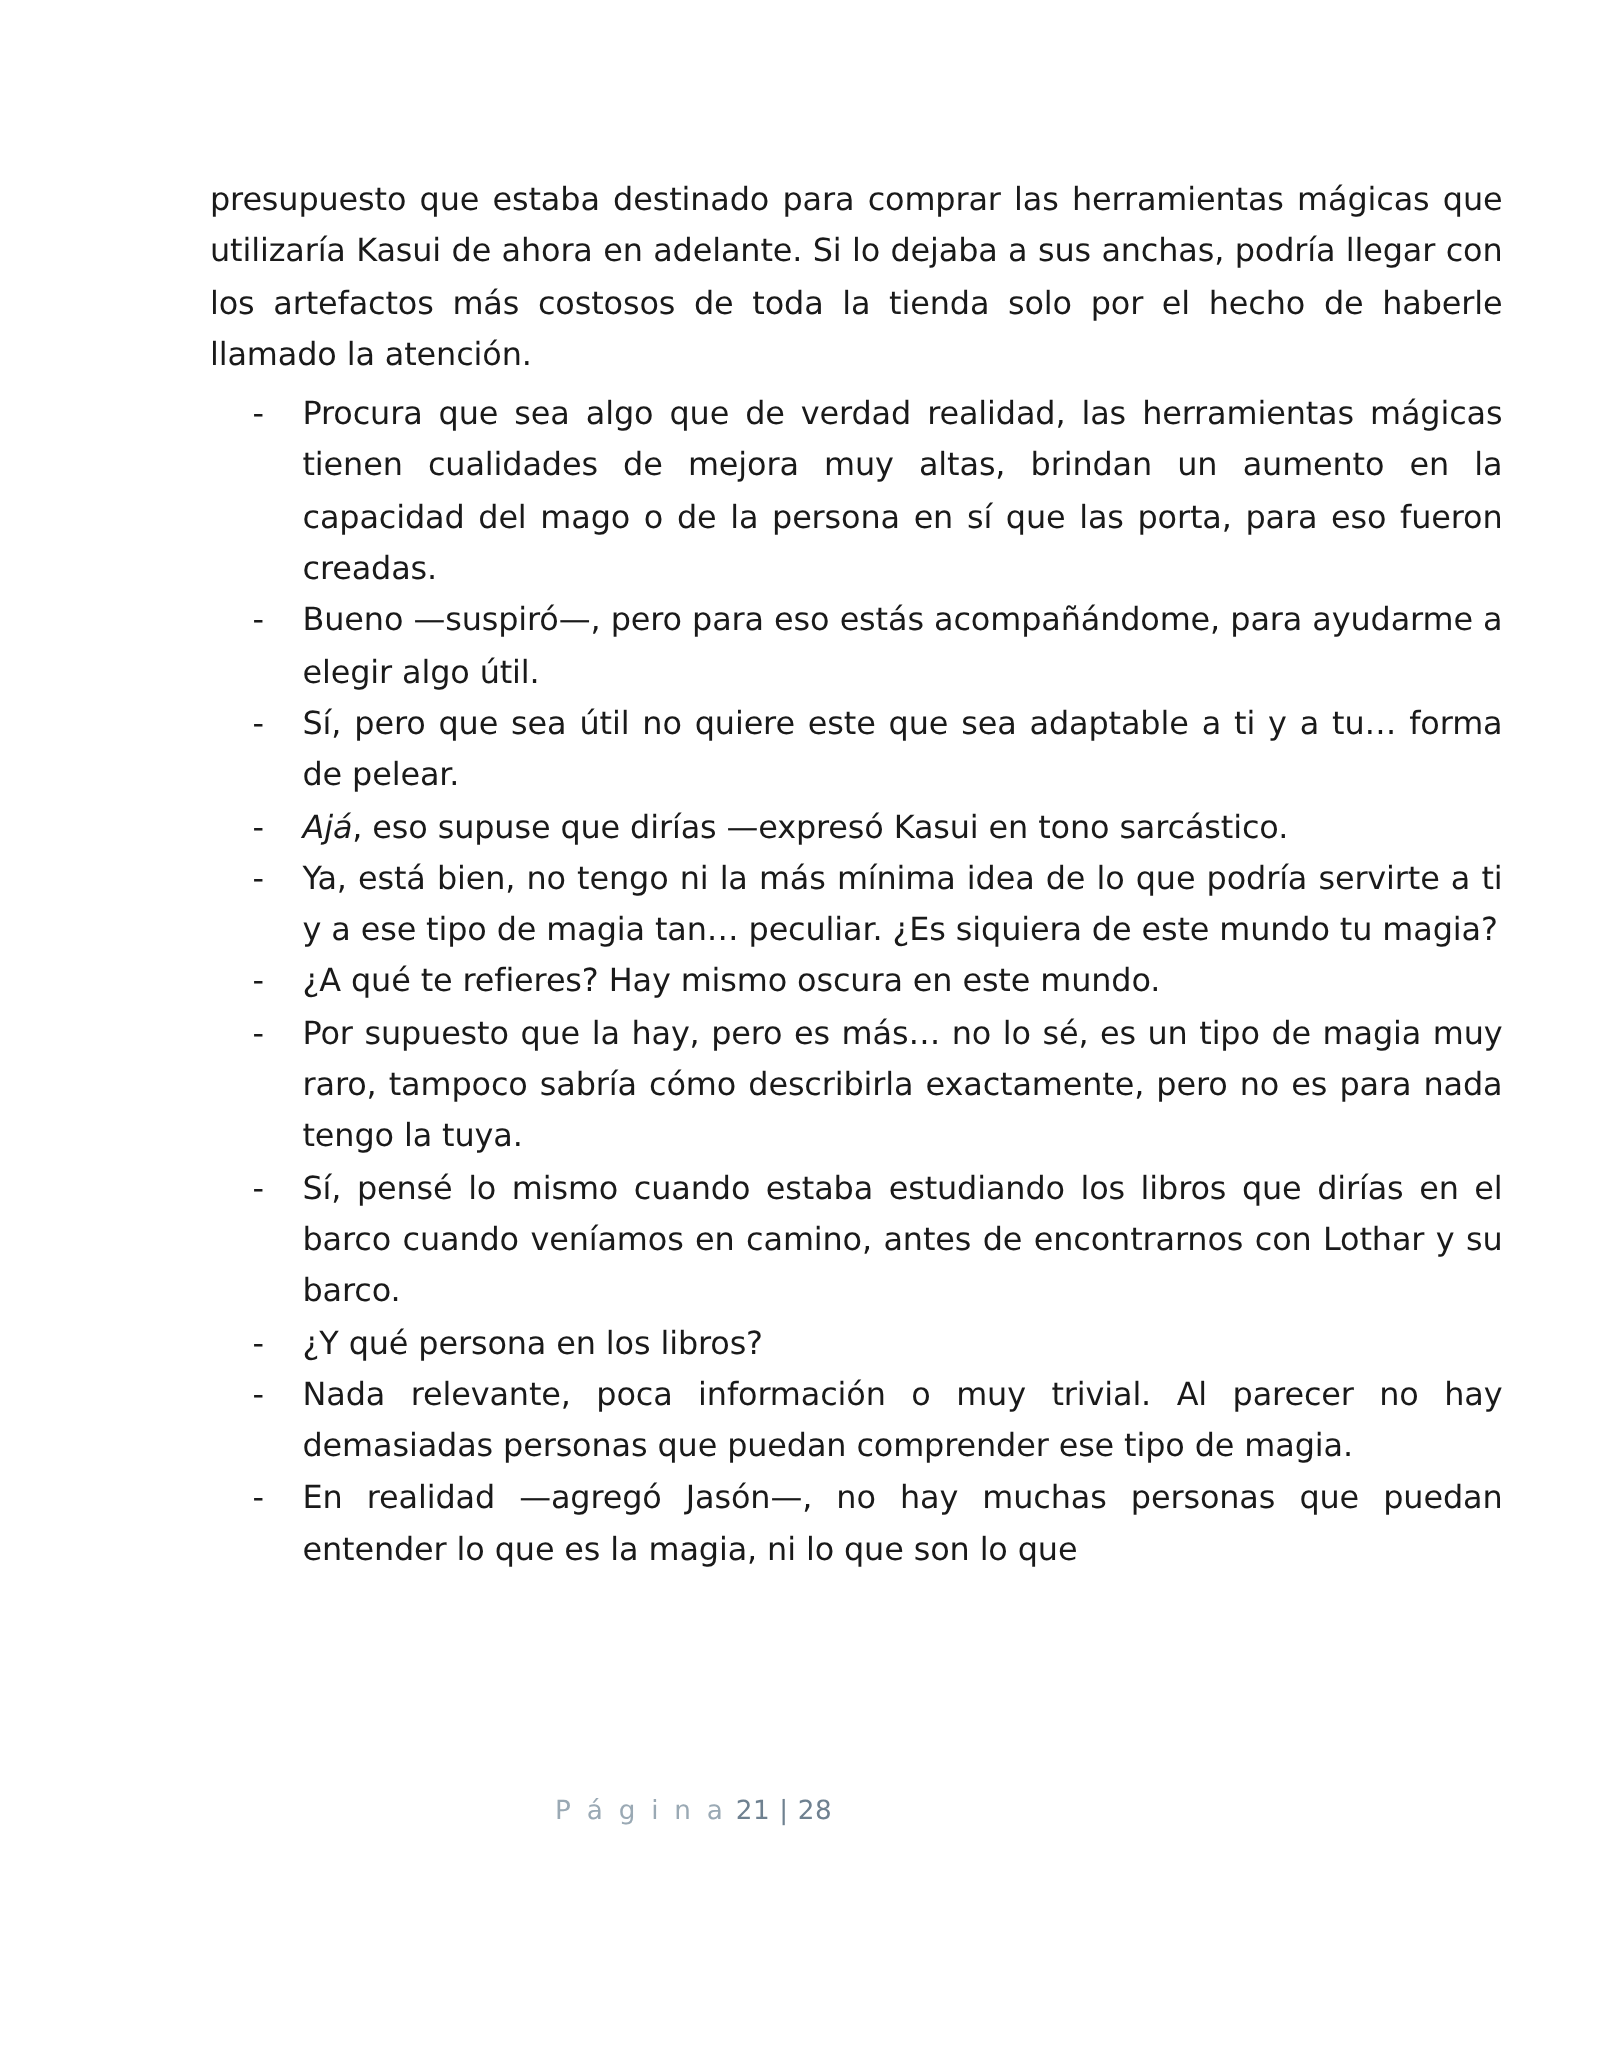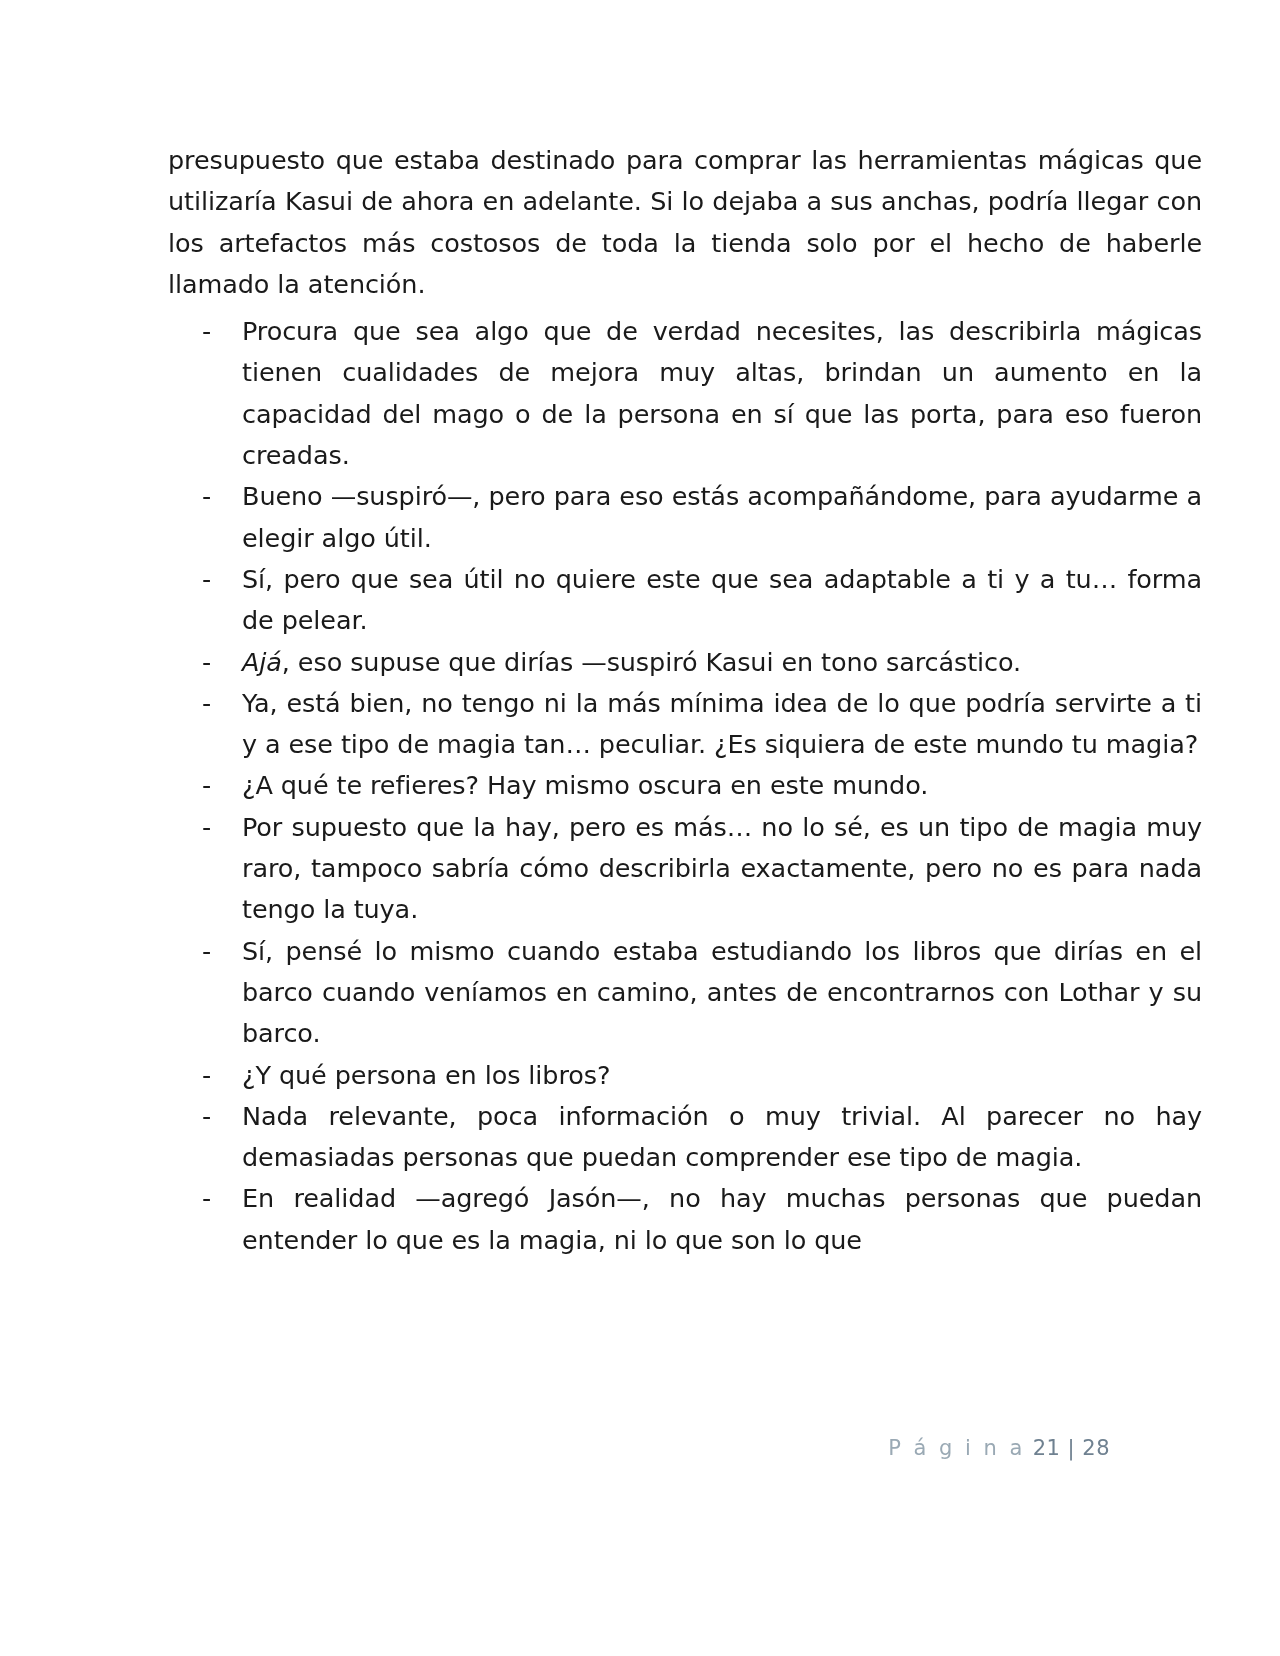--- a/index.html
+++ b/index.html
@@ -62,21 +62,21 @@
     display: block;
   }
   .dialogue-item em {
     font-style: italic;
   }
   .footer {
     position: absolute;
     left: 0;
     right: 170px;
     bottom: 196px;
-    text-align: right;
+    text-align: center;
     font-size: 21px;
     color: #8a9aa5;
     letter-spacing: 0.5px;
   }
   .footer .pagina-word {
     letter-spacing: 3px;
     color: #9aa9b4;
   }
   .footer .pagenums {
     color: #6f8190;
@@ -87,36 +87,36 @@
 <body>
 
 <div class="page">
 
   <p class="body-text">presupuesto que estaba destinado para comprar las herramientas mágicas que utilizaría Kasui de ahora en adelante. Si lo dejaba a sus anchas, podría llegar con los artefactos más costosos de toda la tienda solo por el hecho de haberle llamado la atención.</p>
 
   <ul class="dialogue-list">
 
     <li class="dialogue-item">
       <span class="dash">-</span>
-      <span class="line-text">Procura que sea algo que de verdad necesites, las describirla mágicas tienen cualidades de mejora muy altas, brindan un aumento en la capacidad del mago o de la persona en sí que las porta, para eso fueron creadas.</span>
+      <span class="line-text">Procura que sea algo que de verdad realidad, las herramientas mágicas tienen cualidades de mejora muy altas, brindan un aumento en la capacidad del mago o de la persona en sí que las porta, para eso fueron creadas.</span>
     </li>
 
     <li class="dialogue-item">
       <span class="dash">-</span>
       <span class="line-text">Bueno —suspiró—, pero para eso estás acompañándome, para ayudarme a elegir algo útil.</span>
     </li>
 
     <li class="dialogue-item">
       <span class="dash">-</span>
       <span class="line-text">Sí, pero que sea útil no quiere este que sea adaptable a ti y a tu… forma de pelear.</span>
     </li>
 
     <li class="dialogue-item">
       <span class="dash">-</span>
-      <span class="line-text"><em>Ajá</em><span>, eso supuse que dirías —suspiró Kasui en tono sarcástico.</span></span>
+      <span class="line-text"><em>Ajá</em><span>, eso supuse que dirías —expresó Kasui en tono sarcástico.</span></span>
     </li>
 
     <li class="dialogue-item">
       <span class="dash">-</span>
       <span class="line-text">Ya, está bien, no tengo ni la más mínima idea de lo que podría servirte a ti y a ese tipo de magia tan… peculiar. ¿Es siquiera de este mundo tu magia?</span>
     </li>
 
     <li class="dialogue-item">
       <span class="dash">-</span>
       <span class="line-text">¿A qué te refieres? Hay mismo oscura en este mundo.</span>

